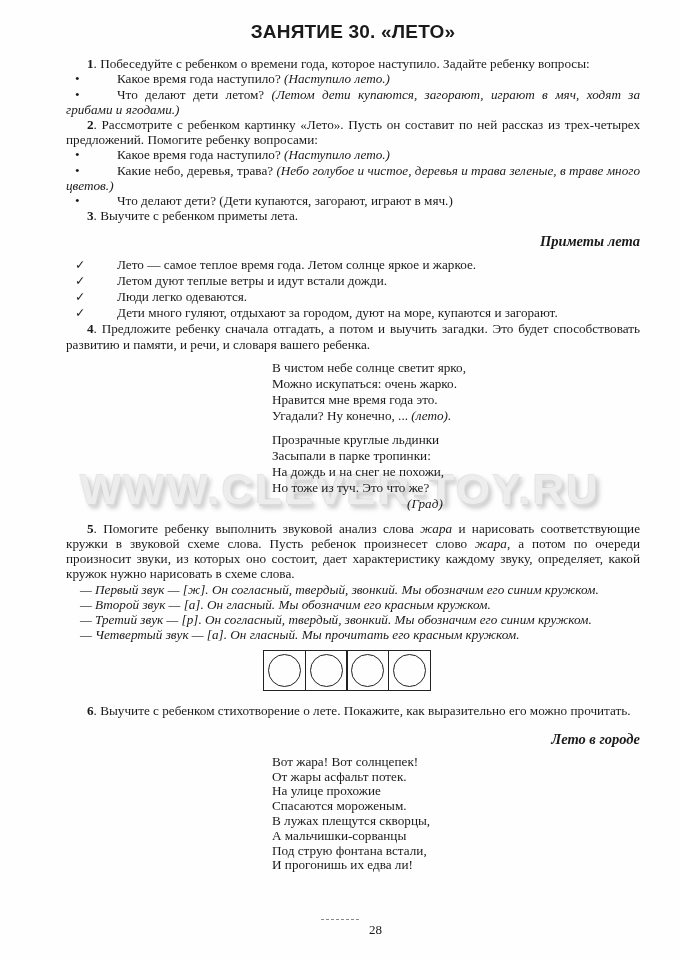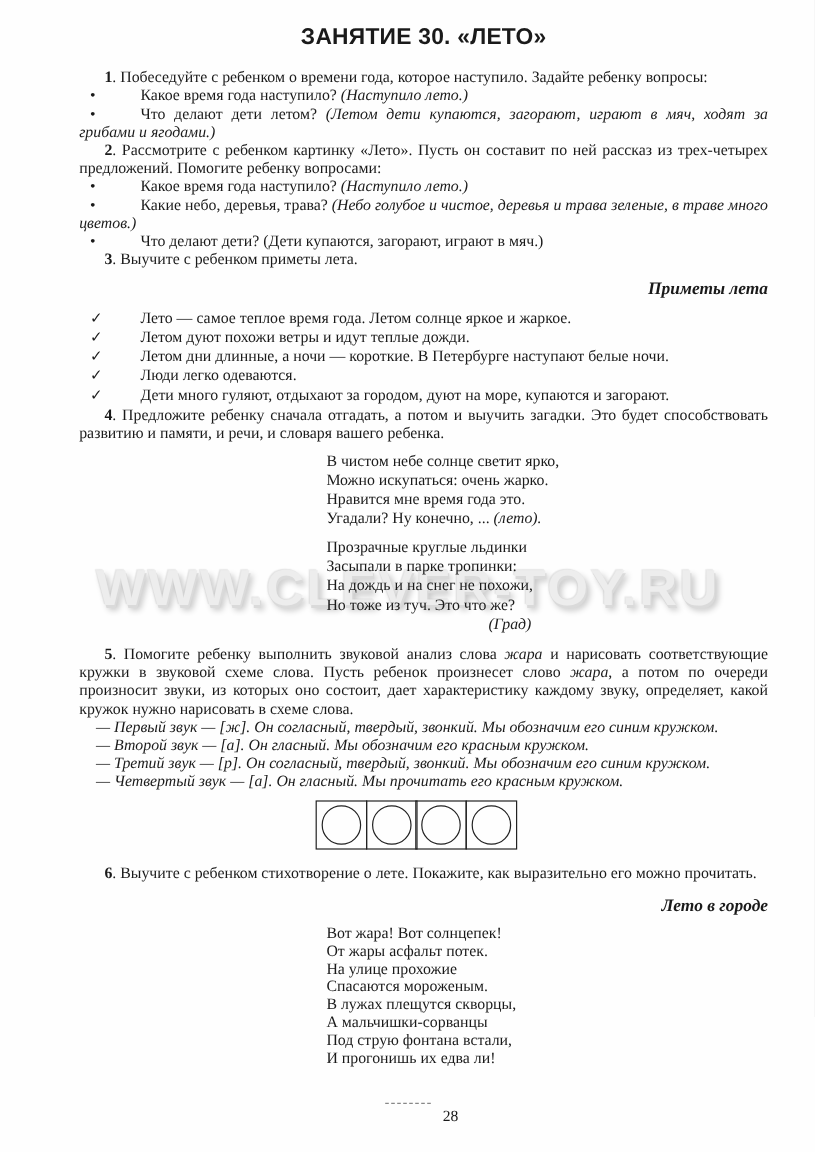--- a/index.html
+++ b/index.html
@@ -138,22 +138,21 @@
 
     <div class="bullet-item"><span class="marker">•</span><span>Какие небо, деревья, трава? </span><i>(Небо голубое и чистое, деревья и трава зеленые, в траве много цветов.)</i></div>
 
     <div class="bullet-item"><span class="marker">•</span><span>Что делают дети? (Дети купаются, загорают, играют в мяч.)</span></div>
 
     <p class="para"><b>3</b><span>. Выучите с ребенком приметы лета.</span></p>
 
     <div class="center-heading">Приметы лета</div>
 
     <div class="check-item"><span class="marker">✓</span><span>Лето — самое теплое время года. Летом солнце яркое и жаркое.</span></div>
-    <div class="check-item"><span class="marker">✓</span><span>Летом дуют похожи ветры и идут теплые дожди.</span></div>
-    <div class="check-item"><span class="marker">✓</span><span>Летом дни длинные, а ночи — короткие. В Петербурге наступают белые ночи.</span></div>
+    <div class="check-item"><span class="marker">✓</span><span>Летом дуют теплые ветры и идут встали дожди.</span></div>
     <div class="check-item"><span class="marker">✓</span><span>Люди легко одеваются.</span></div>
     <div class="check-item"><span class="marker">✓</span><span>Дети много гуляют, отдыхают за городом, дуют на море, купаются и загорают.</span></div>
 
     <p class="para"><b>4</b><span>. Предложите ребенку сначала отгадать, а потом и выучить загадки. Это будет способствовать развитию и памяти, и речи, и словаря вашего ребенка.</span></p>
 
     <div class="verse verse-gap">
       <div>В чистом небе солнце светит ярко,</div>
       <div>Можно искупаться: очень жарко.</div>
       <div>Нравится мне время года это.</div>
       <div><span>Угадали? Ну конечно, ... </span><i>(лето).</i></div>

